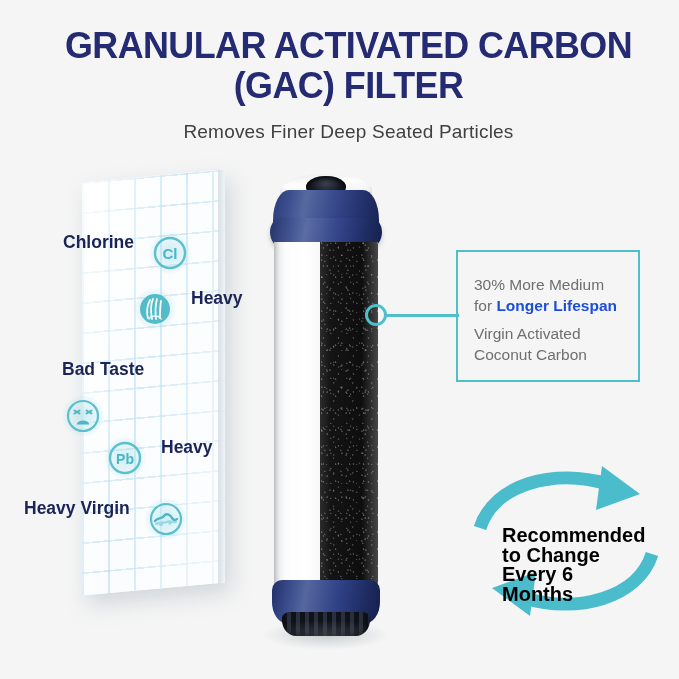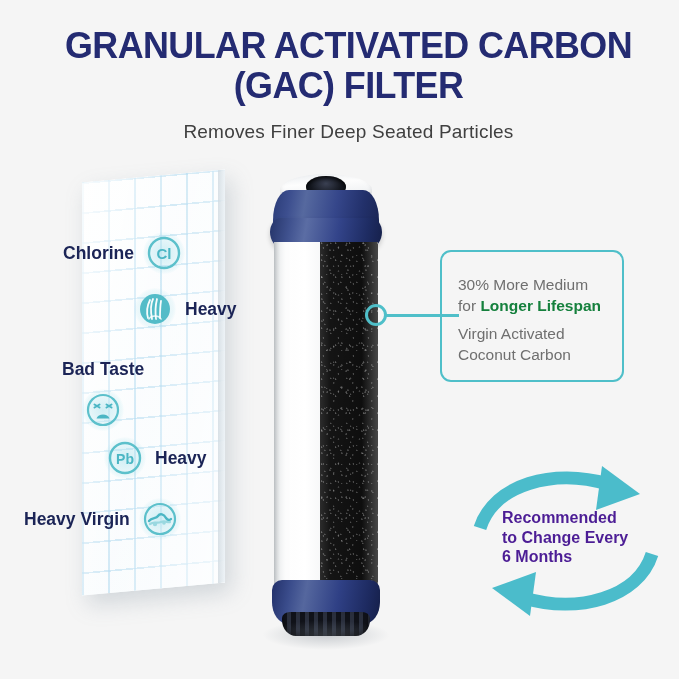--- a/index.html
+++ b/index.html
@@ -48,21 +48,21 @@
   .panel .sheen{
     position:absolute;inset:0;
     background:linear-gradient(100deg, rgba(255,255,255,0.85) 0%, rgba(255,255,255,0.15) 45%, rgba(255,255,255,0.75) 100%);
   }
   .panel .edge{
     position:absolute;right:0;top:0;width:7px;height:100%;
     background:linear-gradient(to right,rgba(205,215,222,0.75),rgba(236,242,246,0.9));
   }
 
   
-  .feature{position:absolute;display:flex;align-items:center;gap:9px;}
+  .feature{position:absolute;display:flex;align-items:flex-start;gap:15px;}
   .feature .flabel{
     font-size:17.5px;font-weight:bold;color:#1b2456;white-space:nowrap;
   }
   .ficon{
     width:42px;height:42px;border-radius:50%;
     display:flex;align-items:center;justify-content:center;
     background:radial-gradient(circle at 50% 50%, rgba(171,226,236,0.55) 0%, rgba(171,226,236,0.18) 62%, rgba(171,226,236,0) 73%);
     flex:none;
   }
   .ficon svg{display:block;}
@@ -151,34 +151,34 @@
 
   
   .callout-marker{
     position:absolute;left:365px;top:304px;width:22px;height:22px;
     border:3px solid #4fbfc9;border-radius:50%;box-sizing:border-box;
   }
   .callout-line{
     position:absolute;left:386px;top:313.5px;width:73px;height:3px;background:#4fbfc9;
   }
   .callout{
-    position:absolute;left:440px;top:250px;width:184px;height:132px;
-    border:2.5px solid #4fbfc9;border-radius:11px;box-sizing:border-box;
+    position:absolute;left:456px;top:250px;width:184px;height:132px;
+    border:2.5px solid #4fbfc9;border-radius:0;box-sizing:border-box;
     padding:22px 0 0 16px;
   }
   .callout p{margin:0;font-size:15.5px;line-height:21px;color:#6f6f6f;}
-  .callout p b{color:#15803d;font-weight:bold;}
+  .callout p b{color:#1d4ed8;font-weight:bold;}
   .callout .p2{margin-top:7px;}
 
   
   .recycle{position:absolute;left:468px;top:466px;width:196px;height:150px;}
   .recycle svg{position:absolute;left:0;top:0;}
   .recycle-text{
-    position:absolute;left:34px;top:42px;width:134px;
-    font-size:16px;line-height:19.5px;font-weight:bold;color:#4c1d95;
+    position:absolute;left:34px;top:60px;width:134px;
+    font-size:20px;line-height:19.5px;font-weight:bold;color:#000000;
   }
 </style>
 </head>
 <body>
 
 <div class="stage">
 
   <div class="header">
     <h1 class="title">
       <span>GRANULAR ACTIVATED CARBON</span>

